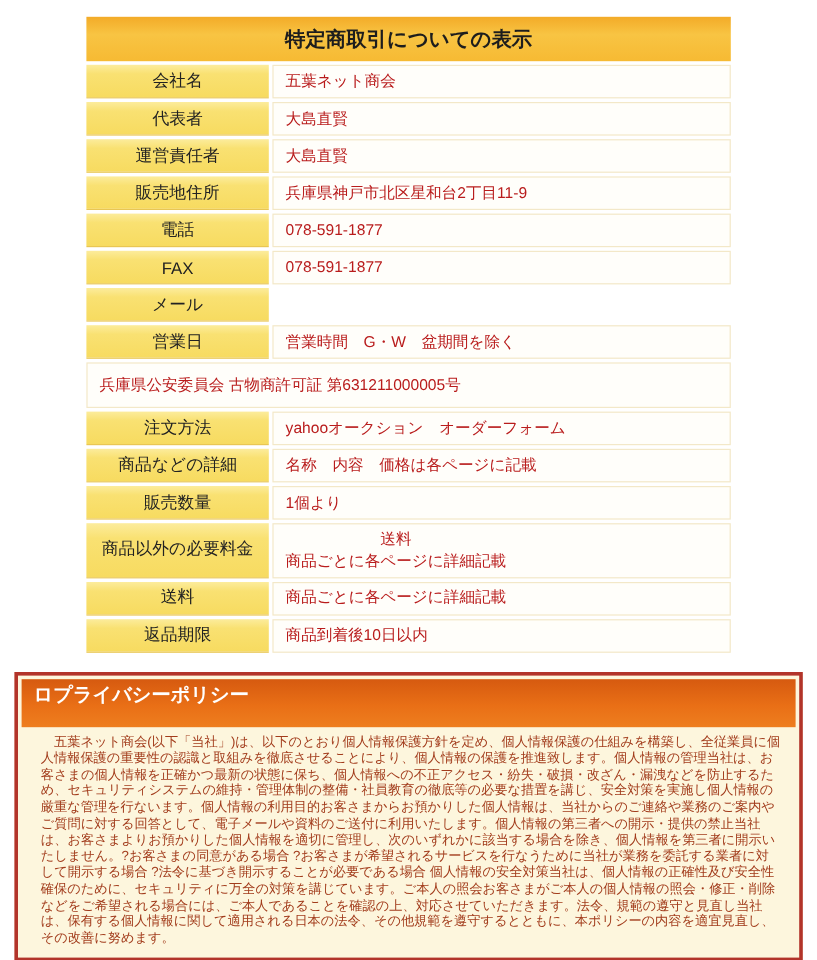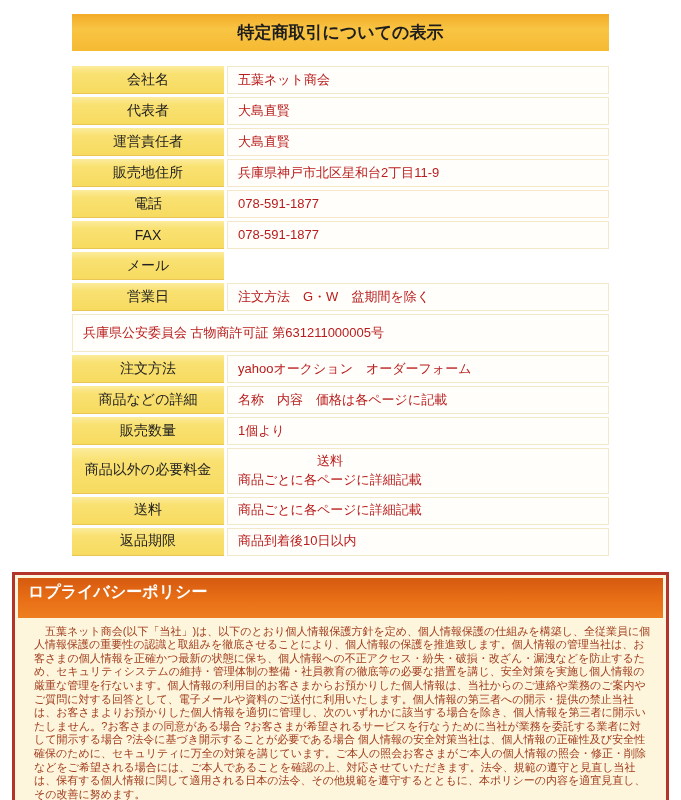--- a/index.html
+++ b/index.html
@@ -15,21 +15,21 @@
     margin: 14px auto 0 auto;
   }
   .sct-header {
     height: 37px;
     line-height: 37px;
     text-align: center;
     font-size: 17px;
     font-weight: bold;
     color: #1d1d1d;
     background: linear-gradient(180deg, #f3ab28 0%, #f8c443 40%, #f6ba33 100%);
-    margin-bottom: 15px;
+    margin-bottom: 3px;
   }
   .sct-row {
     display: flex;
     gap: 3px;
     margin-bottom: 3px;
   }
   .cell-label {
     width: 152px;
     flex: 0 0 152px;
     min-height: 28px;
@@ -120,21 +120,21 @@
     <div class="cell-value">078-591-1877</div>
   </div>
 
   <div class="sct-row">
     <div class="cell-label">メール</div>
   </div>
 
 
   <div class="sct-row">
     <div class="cell-label">営業日</div>
-    <div class="cell-value">注文方法　G・W　盆期間を除く</div>
+    <div class="cell-value">営業時間　G・W　盆期間を除く</div>
   </div>
 
   <div class="sct-row tall">
     <div class="cell-value">兵庫県公安委員会 古物商許可証 第631211000005号</div>
   </div>
 
   <div class="sct-row">
     <div class="cell-label">注文方法</div>
     <div class="cell-value">yahooオークション　オーダーフォーム</div>
   </div>

